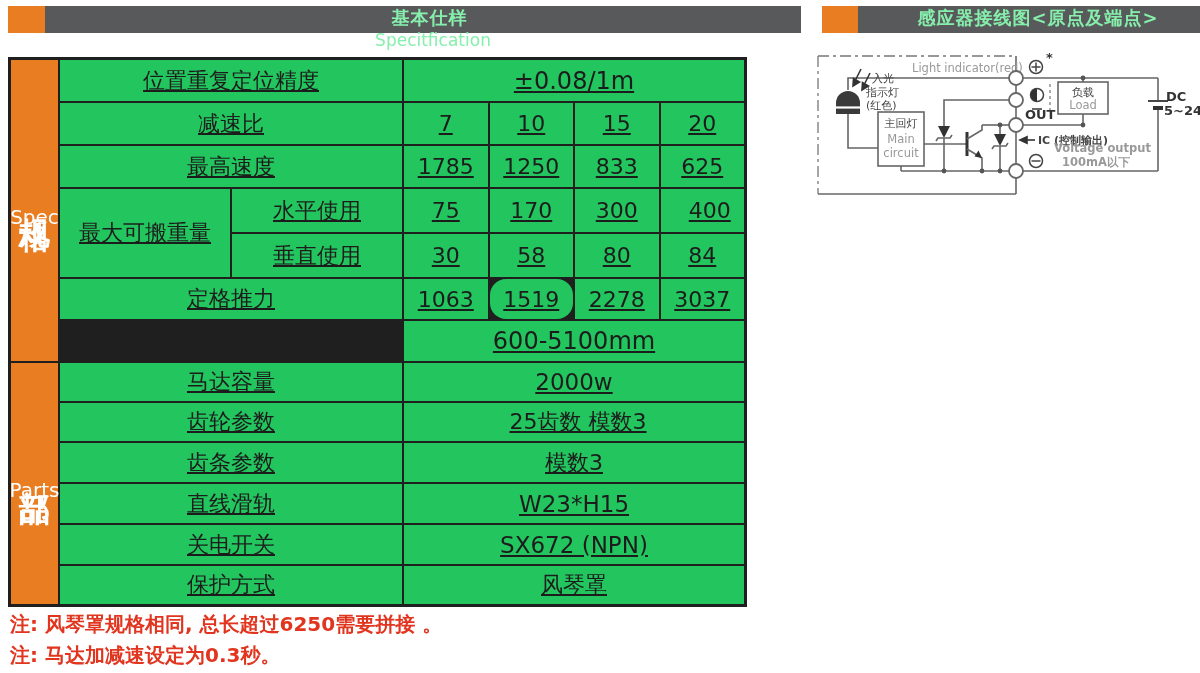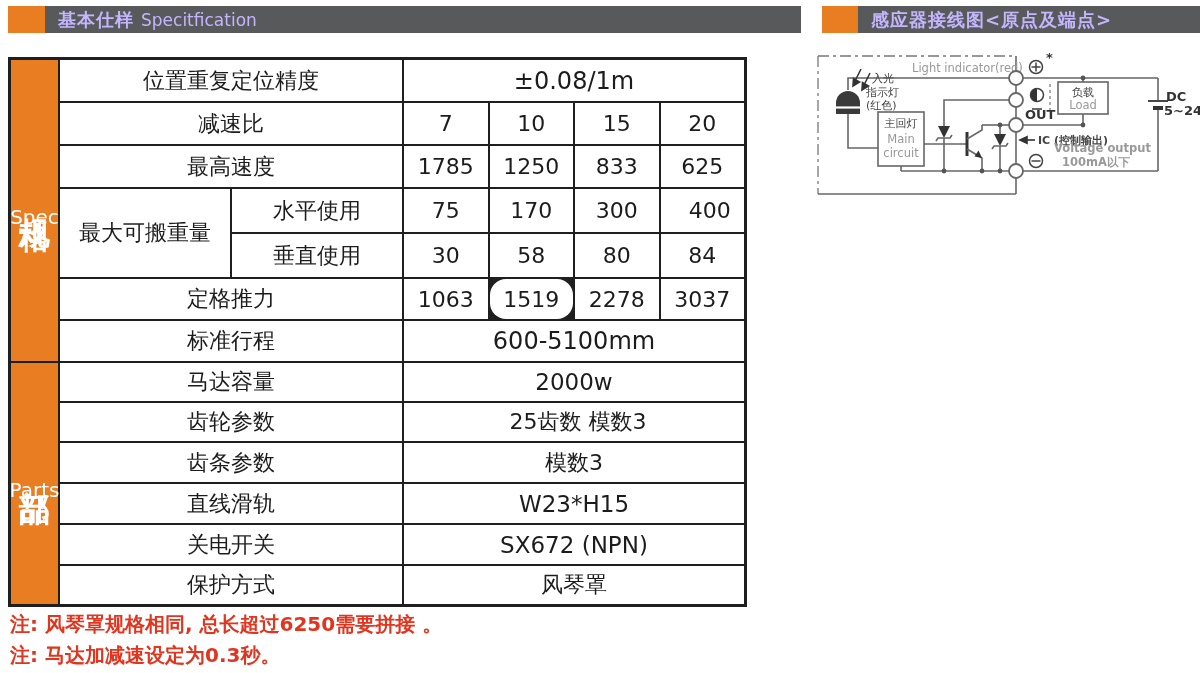--- a/index.html
+++ b/index.html
@@ -1,33 +1,33 @@
 <!DOCTYPE html>
 <html><head>
 <meta charset="utf-8">
 <style>
   html,body{margin:0;padding:0;background:#fff;}
   body{width:1200px;height:673px;position:relative;overflow:hidden;
        font-family:"DejaVu Sans","Liberation Sans",sans-serif;color:#1c1c1c;}
 
   
   .hdr-sq{position:absolute;top:6px;height:27px;background:#E87D21;}
-  .hdr-bar{position:absolute;top:6px;height:27px;background:#58595B;color:#c4b5fd;
-           display:flex;align-items:center;padding-left:13px;font-size:18px;}
+  .hdr-bar{position:absolute;top:6px;height:27px;background:#58595B;color:#86efac;
+           display:flex;align-items:center;padding-left:13px;font-size:18px;flex-direction:column;}
   .hdr-bar .zh{font-weight:bold;letter-spacing:1px;}
   .hdr-bar .en{margin-left:7px;font-size:17px;}
 
   
   .spec-table{position:absolute;left:8px;top:57px;width:733px;
     display:grid;
     grid-template-columns:47px 170px 170px 1fr 1fr 1fr 1fr;
     grid-template-rows:41px 41px 41px 43px 43px 40px 40px 38px 38px 39px 39px 39px 38px;
     gap:2px;background:#1f1f1f;border:3px solid #1f1f1f;}
-  .cell{background:#ffffff;display:flex;align-items:center;justify-content:center;
-        font-size:22px;white-space:nowrap;}
+  .cell{background:#22c55e;display:flex;align-items:center;justify-content:center;
+        font-size:22px;white-space:nowrap;text-decoration:underline;}
   .cell.val{font-size:22px;}
   .side{background:#E87D21;color:#fff;display:flex;flex-direction:column;
         align-items:center;justify-content:center;}
   .side .zh{writing-mode:vertical-rl;text-orientation:upright;font-size:31px;
             font-weight:bold;letter-spacing:4px;line-height:1;}
   .side .en{font-size:20px;margin-top:4px;}
 
   
   .note{position:absolute;left:10px;color:#E1351F;font-size:20px;font-weight:bold;}
 
@@ -89,21 +89,20 @@
   <div class="cell val" style="grid-area:5/5/6/6;">58</div>
   <div class="cell val" style="grid-area:5/6/6/7;">80</div>
   <div class="cell val" style="grid-area:5/7/6/8;">84</div>
 
   <div class="cell" style="grid-area:6/2/7/4;">定格推力</div>
   <div class="cell val" style="grid-area:6/4/7/5;">1063</div>
   <div class="cell val" style="grid-area:6/5/7/6;border-radius:16px;">1519</div>
   <div class="cell val" style="grid-area:6/6/7/7;">2278</div>
   <div class="cell val" style="grid-area:6/7/7/8;">3037</div>
 
-  <div class="cell" style="grid-area:7/2/8/4;">标准行程</div>
   <div class="cell val" style="grid-area:7/4/8/8;font-size:24px;">600-5100mm</div>
 
   <div class="side" style="grid-area:8/1/14/2;">
     <span class="zh">部品</span>
     <span class="en">Parts</span>
   </div>
 
   <div class="cell" style="grid-area:8/2/9/4;">马达容量</div>
   <div class="cell val" style="grid-area:8/4/9/8;font-size:23px;">2000w</div>
 

